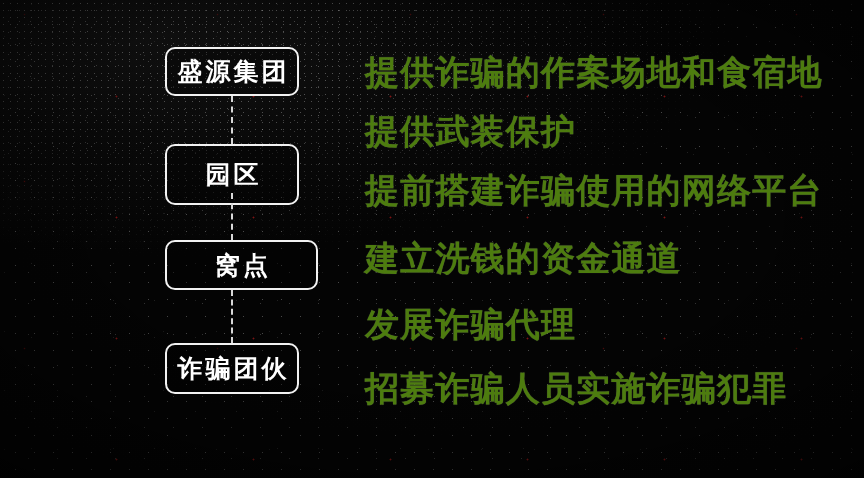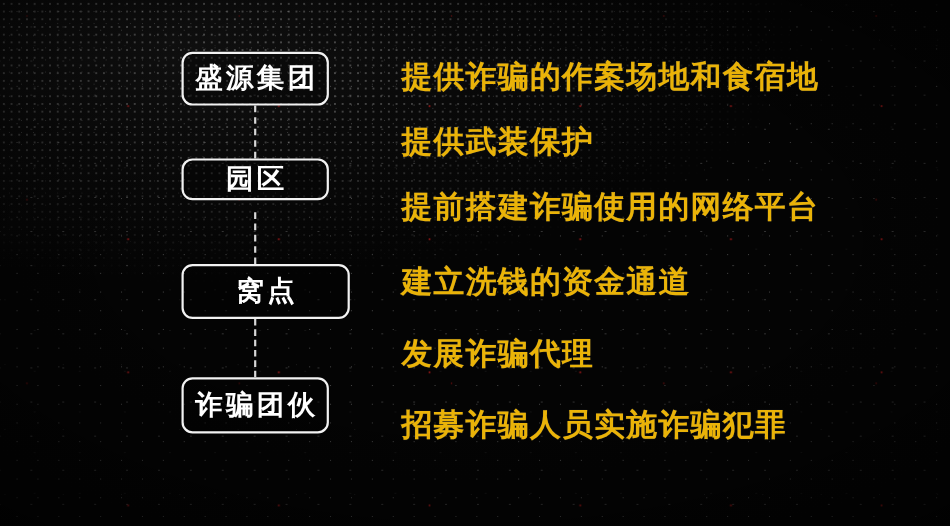--- a/index.html
+++ b/index.html
@@ -6,21 +6,21 @@
     margin: 0;
     padding: 0;
     background: #000;
   }
   #stage {
     position: relative;
     width: 864px;
     height: 478px;
     background: #050505;
     overflow: hidden;
-    font-family: Liberation Sans, sans-serif;
+    font-family: Liberation Serif, serif;
   }
   
   .bg-layer {
     position: absolute;
     inset: 0;
     pointer-events: none;
   }
   #bg-base {
     background:
       radial-gradient(ellipse 60% 45% at 18% 8%, #141414 0%, #0a0a0a 45%, #040404 100%),
@@ -99,22 +99,22 @@
   
   #item-list {
     position: absolute;
     left: 365px;
     top: 0;
     width: 470px;
   }
   .item-line {
     position: absolute;
     left: 0;
-    color: #eab308;
-    font-size: 28px;
+    color: #4d7c0f;
+    font-size: 34px;
     font-weight: 700;
     letter-spacing: 1.2px;
     line-height: 1;
     white-space: nowrap;
     text-shadow: 0 0 1px rgba(255,255,255,0.25);
   }
 </style>
 </head>
 <body>
 
@@ -125,21 +125,21 @@
   <div class="bg-layer" id="bg-stars-sparse"></div>
   <div class="bg-layer" id="bg-grain"></div>
   <div class="bg-layer" id="bg-reds"></div>
   <div class="bg-layer" id="bg-vignette"></div>
 
   <div id="node-column">
 
     <div class="node-box" style="left: 165px; top: 47px; width: 134px; height: 49px;">
       <span class="node-label">盛源集团</span>
     </div>
-    <div class="node-box" style="left: 165px; top: 144px; width: 134px; height: 38px; text-align: center;">
+    <div class="node-box" style="left: 165px; top: 144px; width: 134px; height: 61px; text-align: center;">
       <span class="node-label">园区</span>
     </div>
     <div class="node-box" style="left: 165px; top: 240px; width: 153px; height: 50px;">
       <span class="node-label">窝点</span>
     </div>
     <div class="node-box" style="left: 165px; top: 343px; width: 134px; height: 51px; text-align: center;">
       <span class="node-label">诈骗团伙</span>
     </div>
 
     <div class="connector" style="left: 231px; top: 96px; height: 48px;"></div>

